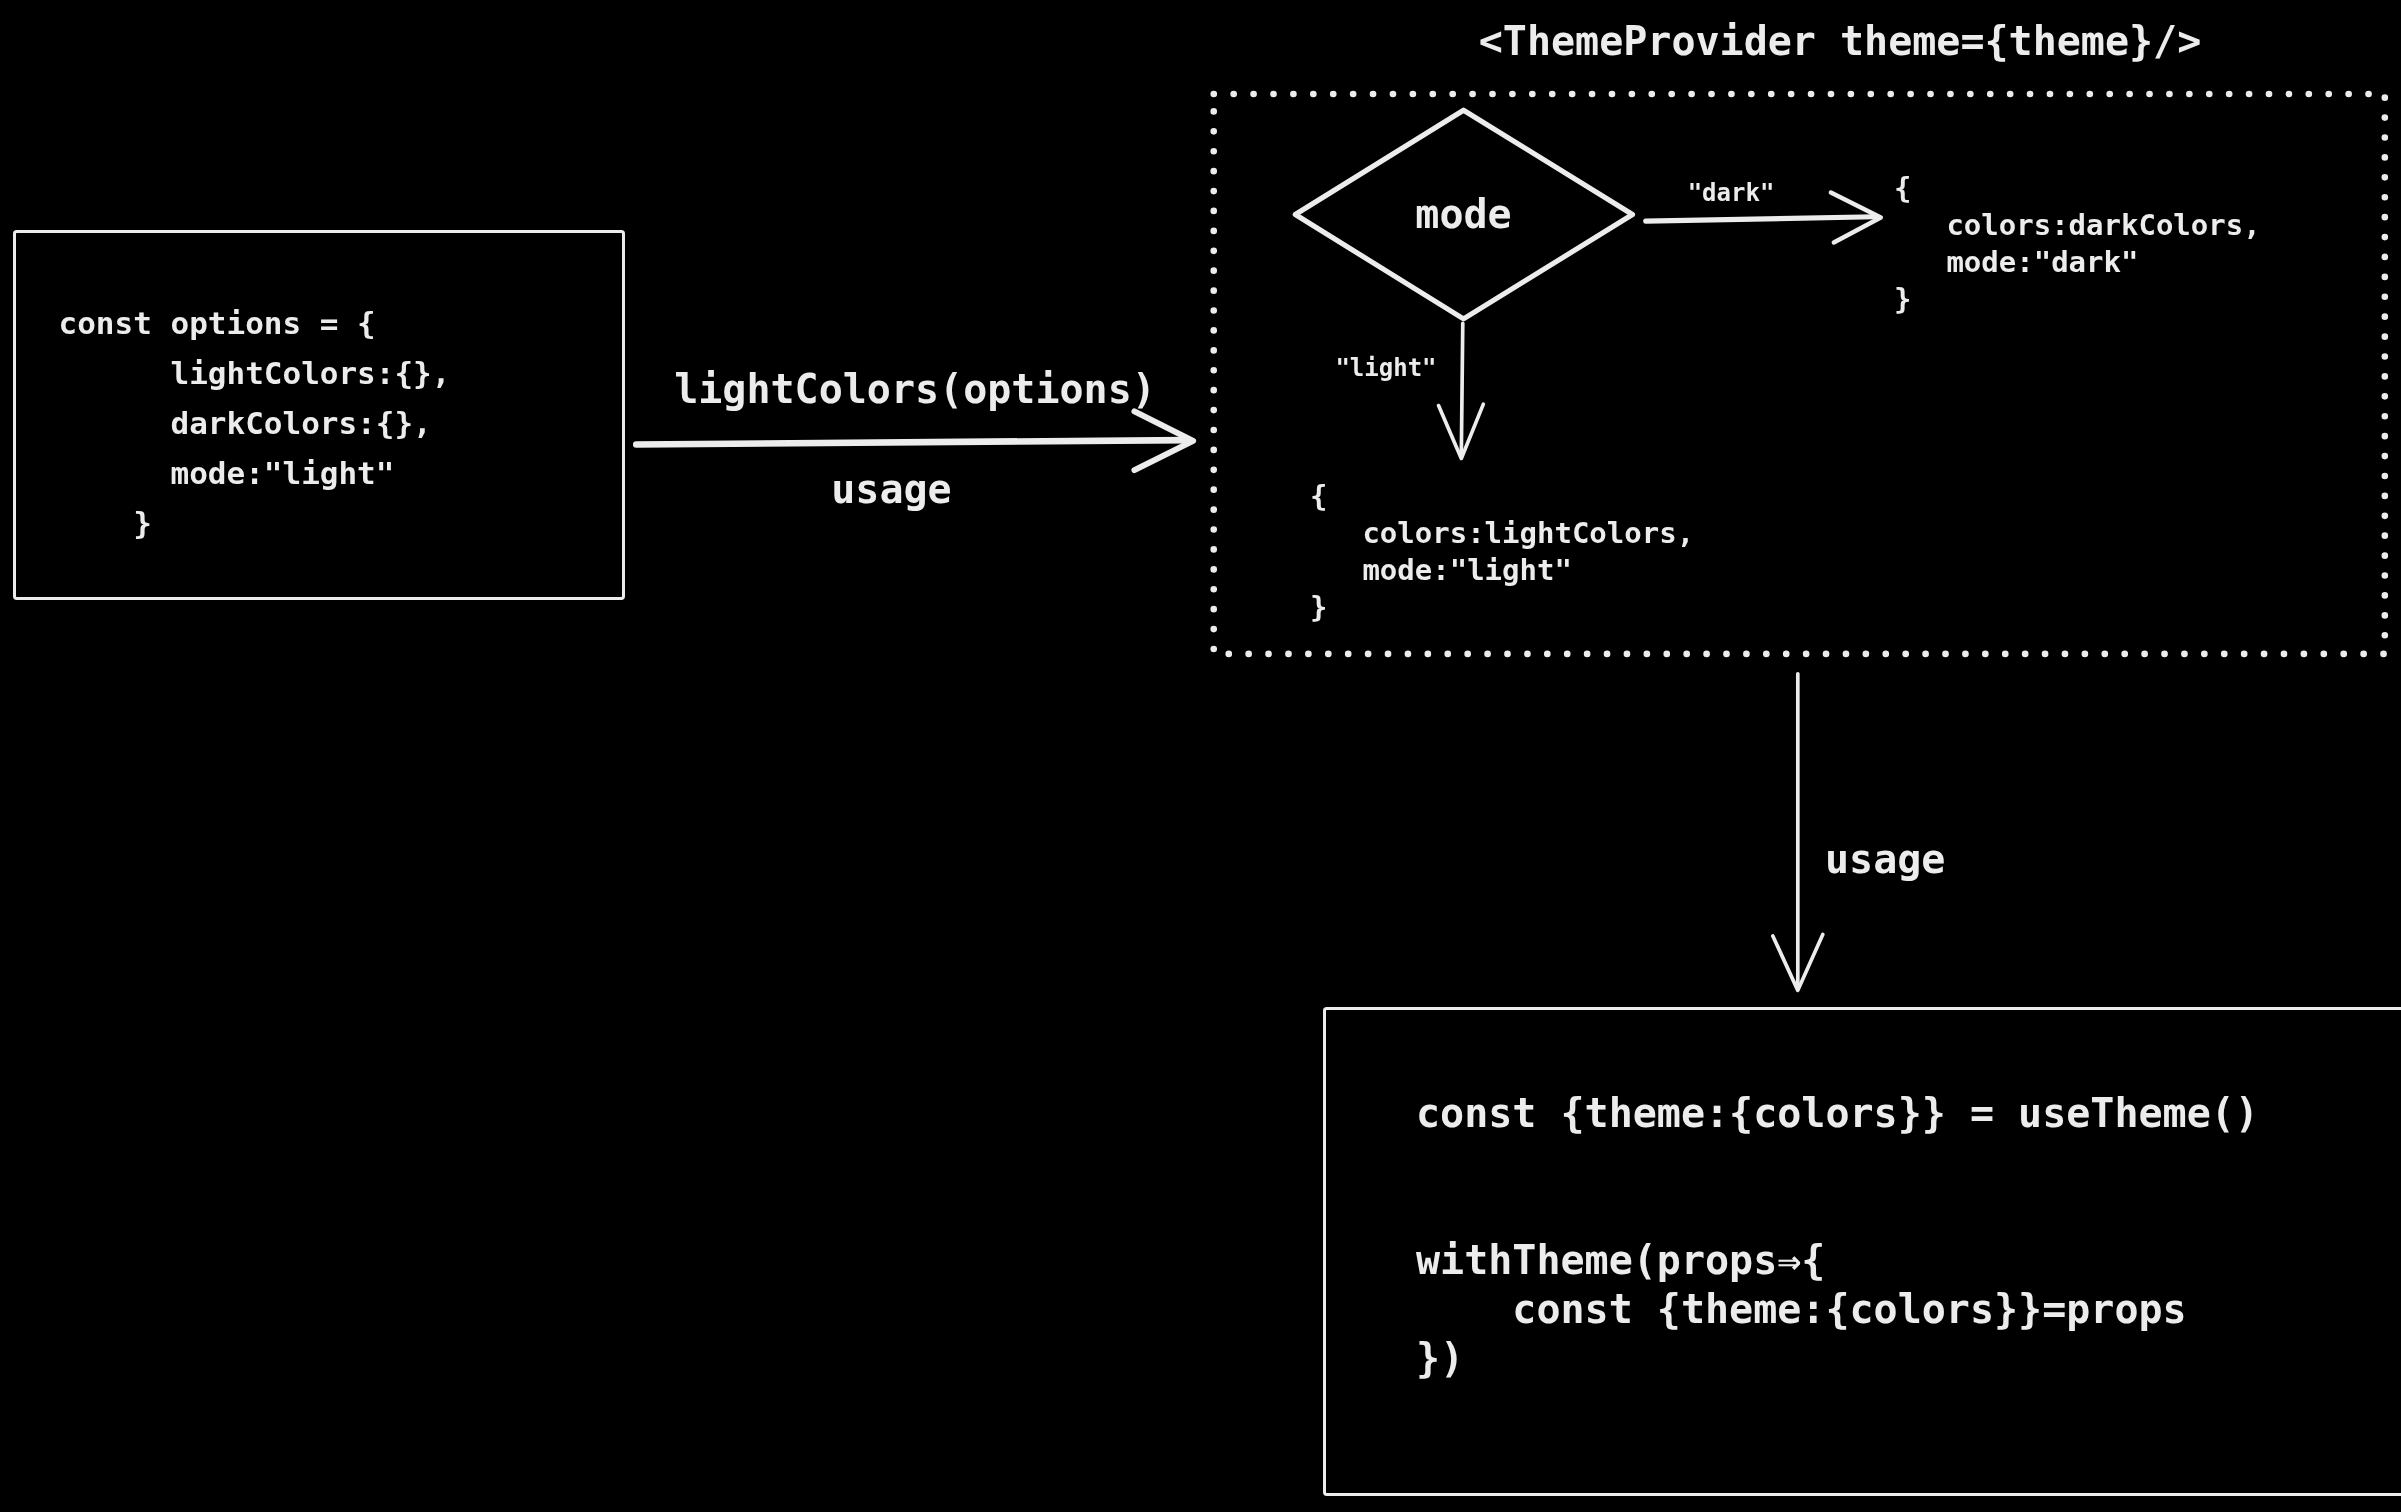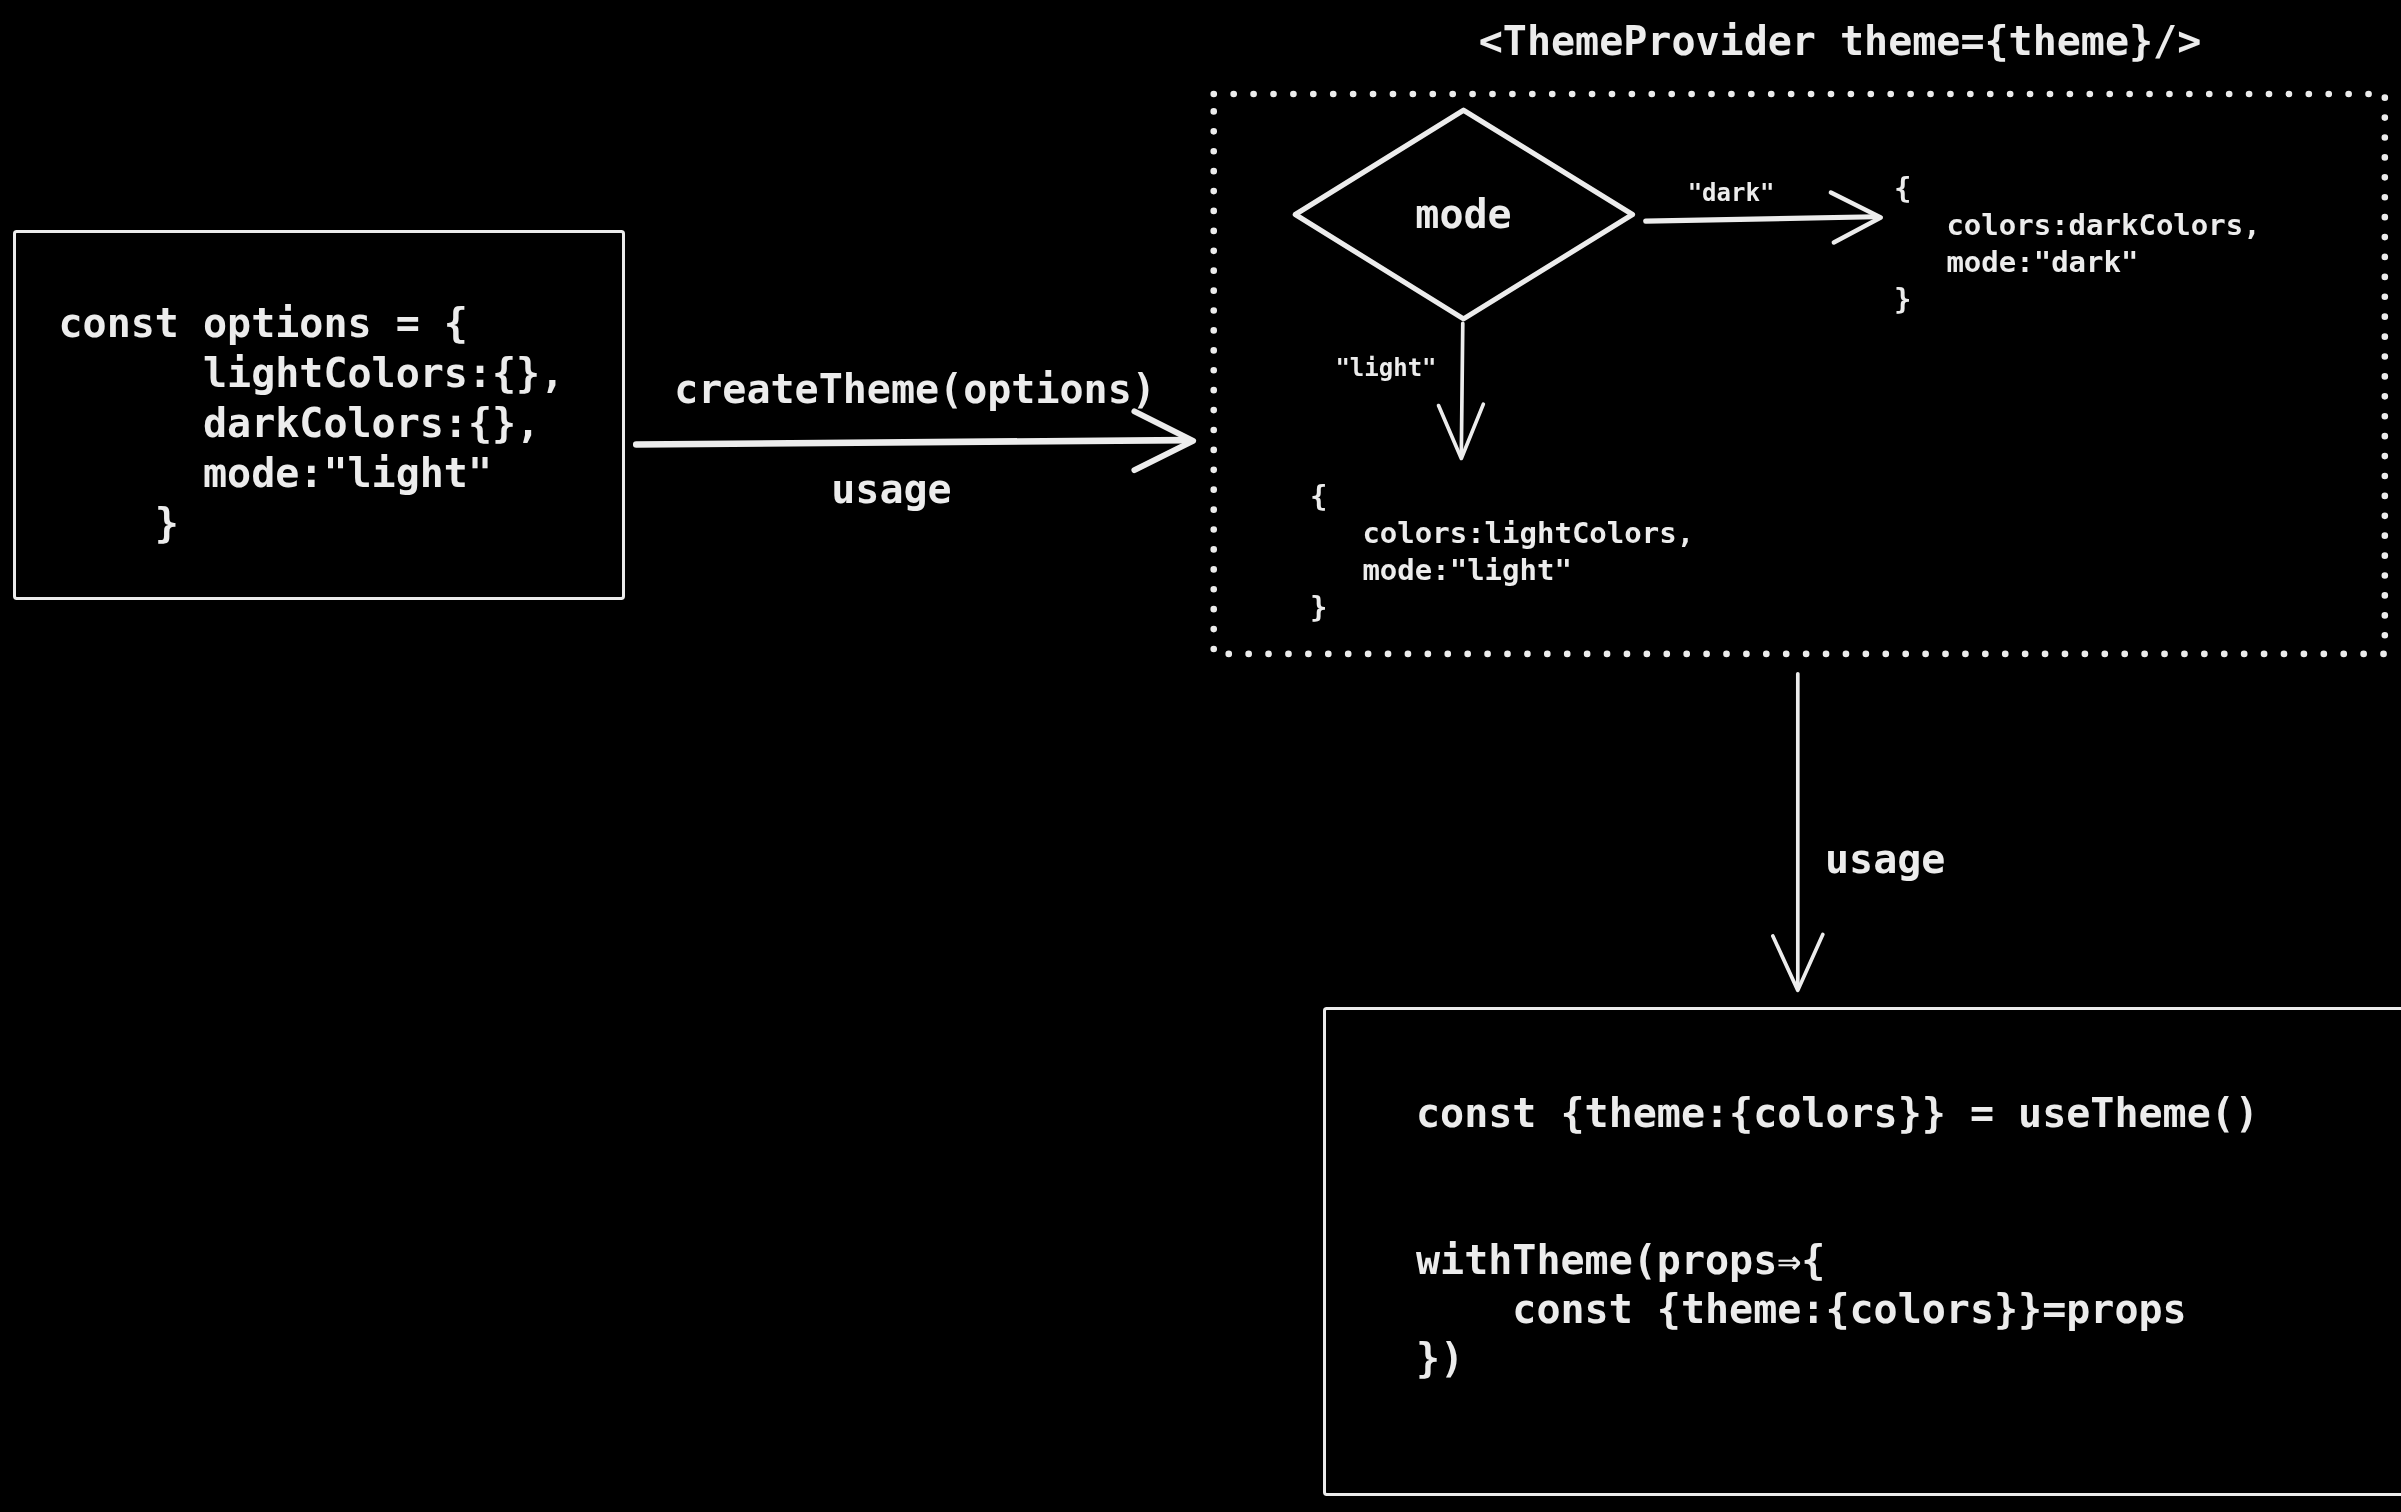--- a/index.html
+++ b/index.html
@@ -10,21 +10,21 @@
     font-family: "DejaVu Sans Mono", "Liberation Mono", monospace;
     font-weight: bold;
     color: #ececec;
   }
   .abs { position: absolute; }
   pre {
     font-family: inherit;
     font-weight: bold;
     white-space: pre;
   }
-  .code-lg { font-size: 40px; line-height: 50px; }
+  .code-lg { font-size: 31px; line-height: 50px; }
   .code-md { font-size: 29px; line-height: 37px; }
   .label-lg { font-size: 40px; line-height: 46px; }
   .label-sm { font-size: 24px; line-height: 29px; }
   .center { text-align: center; }
   .sketch-box {
     border: 3.7px solid #ececec;
     border-radius: 3.7px;
   }
   svg { display: block; }
 </style>
@@ -53,21 +53,21 @@
 </svg>
 
 <div class="abs sketch-box" style="left:12.5px; top:230px; width:612px; height:370px;">
   <pre class="abs code-lg" style="left:43px; top:65px;">const options = {
       lightColors:{},
       darkColors:{},
       mode:"light"
     }</pre>
 </div>
 
-<div class="abs label-lg center" style="left:636px; top:366px; width:558px;">createTheme(options)</div>
+<div class="abs label-lg center" style="left:636px; top:366px; width:558px;">lightColors(options)</div>
 <div class="abs label-lg center" style="left:627px; top:466px; width:529px;">usage</div>
 
 <div class="abs label-lg center" style="left:1252px; top:17.6px; width:1176px;">&lt;ThemeProvider theme={theme}/&gt;</div>
 
 <div class="abs" style="left:1214px; top:94px; width:1171px; height:560px;text-decoration:underline;">
   <div class="abs label-lg center" style="left:101px; top:97px; width:297px;">mode</div>
   <div class="abs label-sm center" style="left:407px; top:85px; width:220px;">"dark"</div>
   <pre class="abs code-md" style="left:680px; top:76px;">{
    colors:darkColors,
    mode:"dark"

